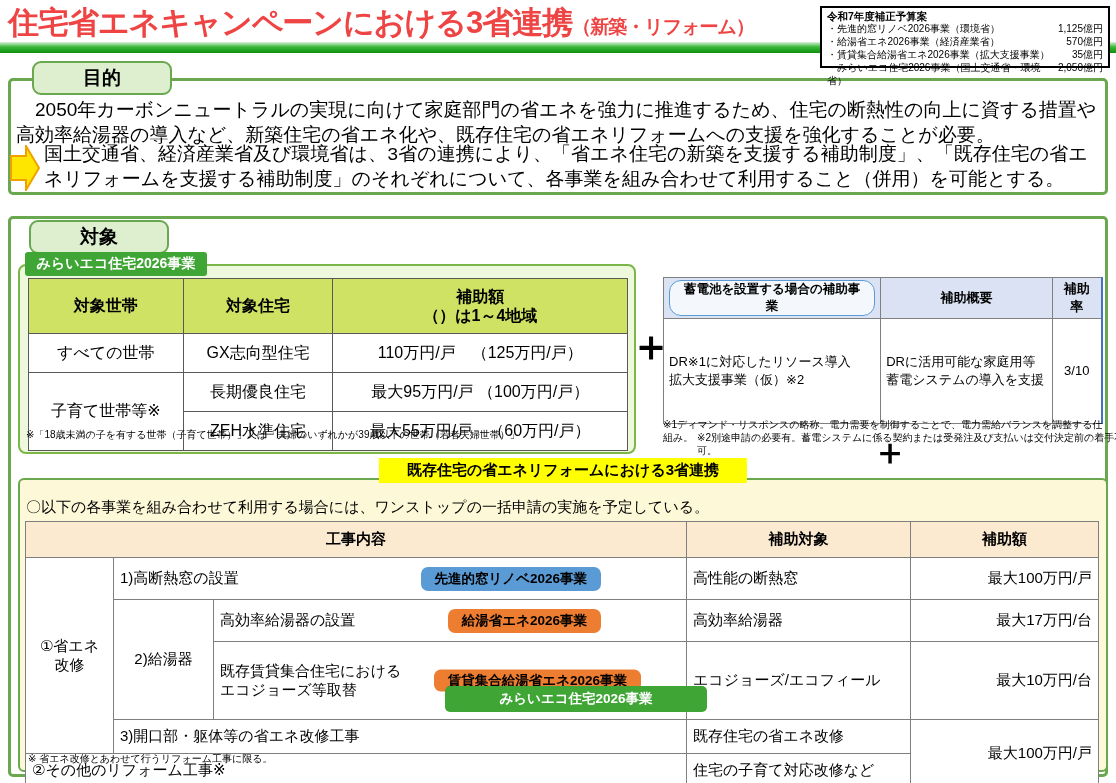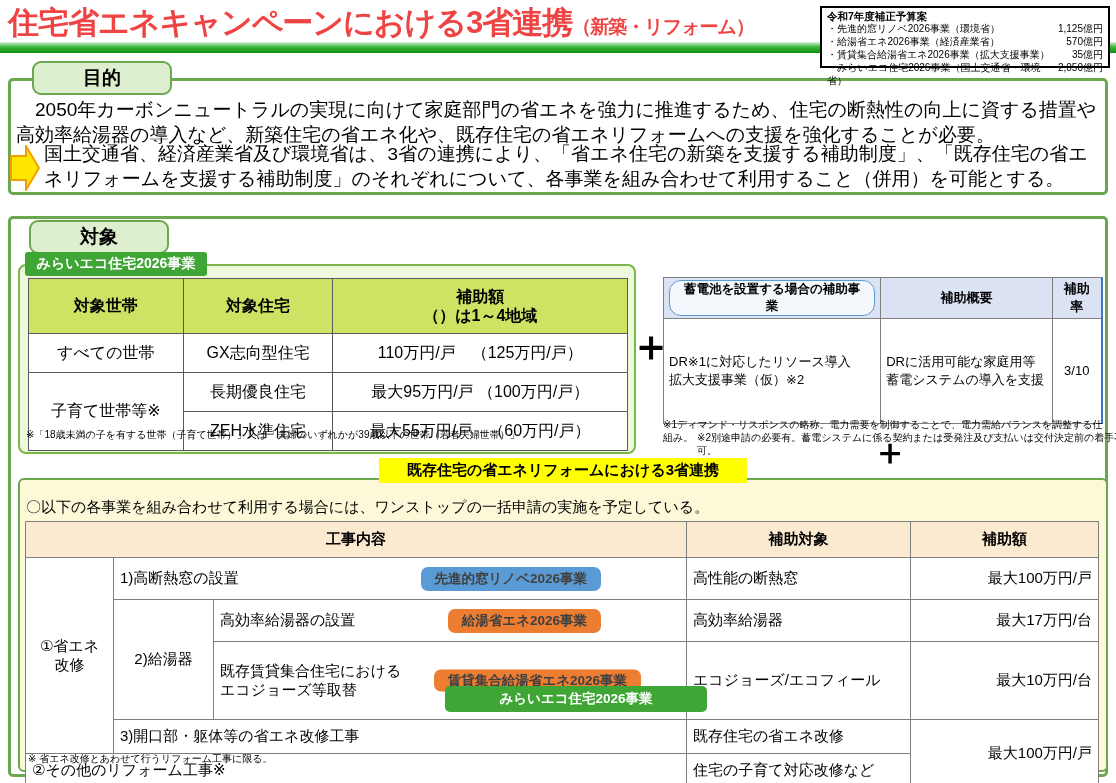--- a/index.html
+++ b/index.html
@@ -88,21 +88,21 @@
     padding:3px 28px;z-index:5;white-space:nowrap;
   }
   .t3{background:#fff;font-size:15px;width:1073px;table-layout:fixed;}
   .t3 th,.t3 td{border:1px solid #7f7f7f;padding:1px 6px;box-sizing:border-box;}
   .t3 th{background:#fbe9d0;font-weight:800;text-align:center;height:36px;}
   .t3 td{vertical-align:middle;}
   .t3 .center{text-align:center;}
   .t3 .work-cell{position:relative;}
   .badge{
     position:absolute;right:85px;top:50%;transform:translateY(-50%);
-    color:#404040;font-weight:800;font-size:13.5px;
+    color:#000000;font-weight:800;font-size:13.5px;
     padding:3px 14px;border-radius:7px;white-space:nowrap;
   }
   .badge-blue{background:#5b9bd5;}
   .badge-orange{background:#ed7d31;}
   .badge-green-float{
     position:absolute;left:420px;width:262px;z-index:6;
     background:#3fa535;color:#fff;font-weight:800;font-size:13.5px;
     text-align:center;padding:4px 0;border-radius:5px;
   }
   .plus{font-weight:700;color:#000;}

